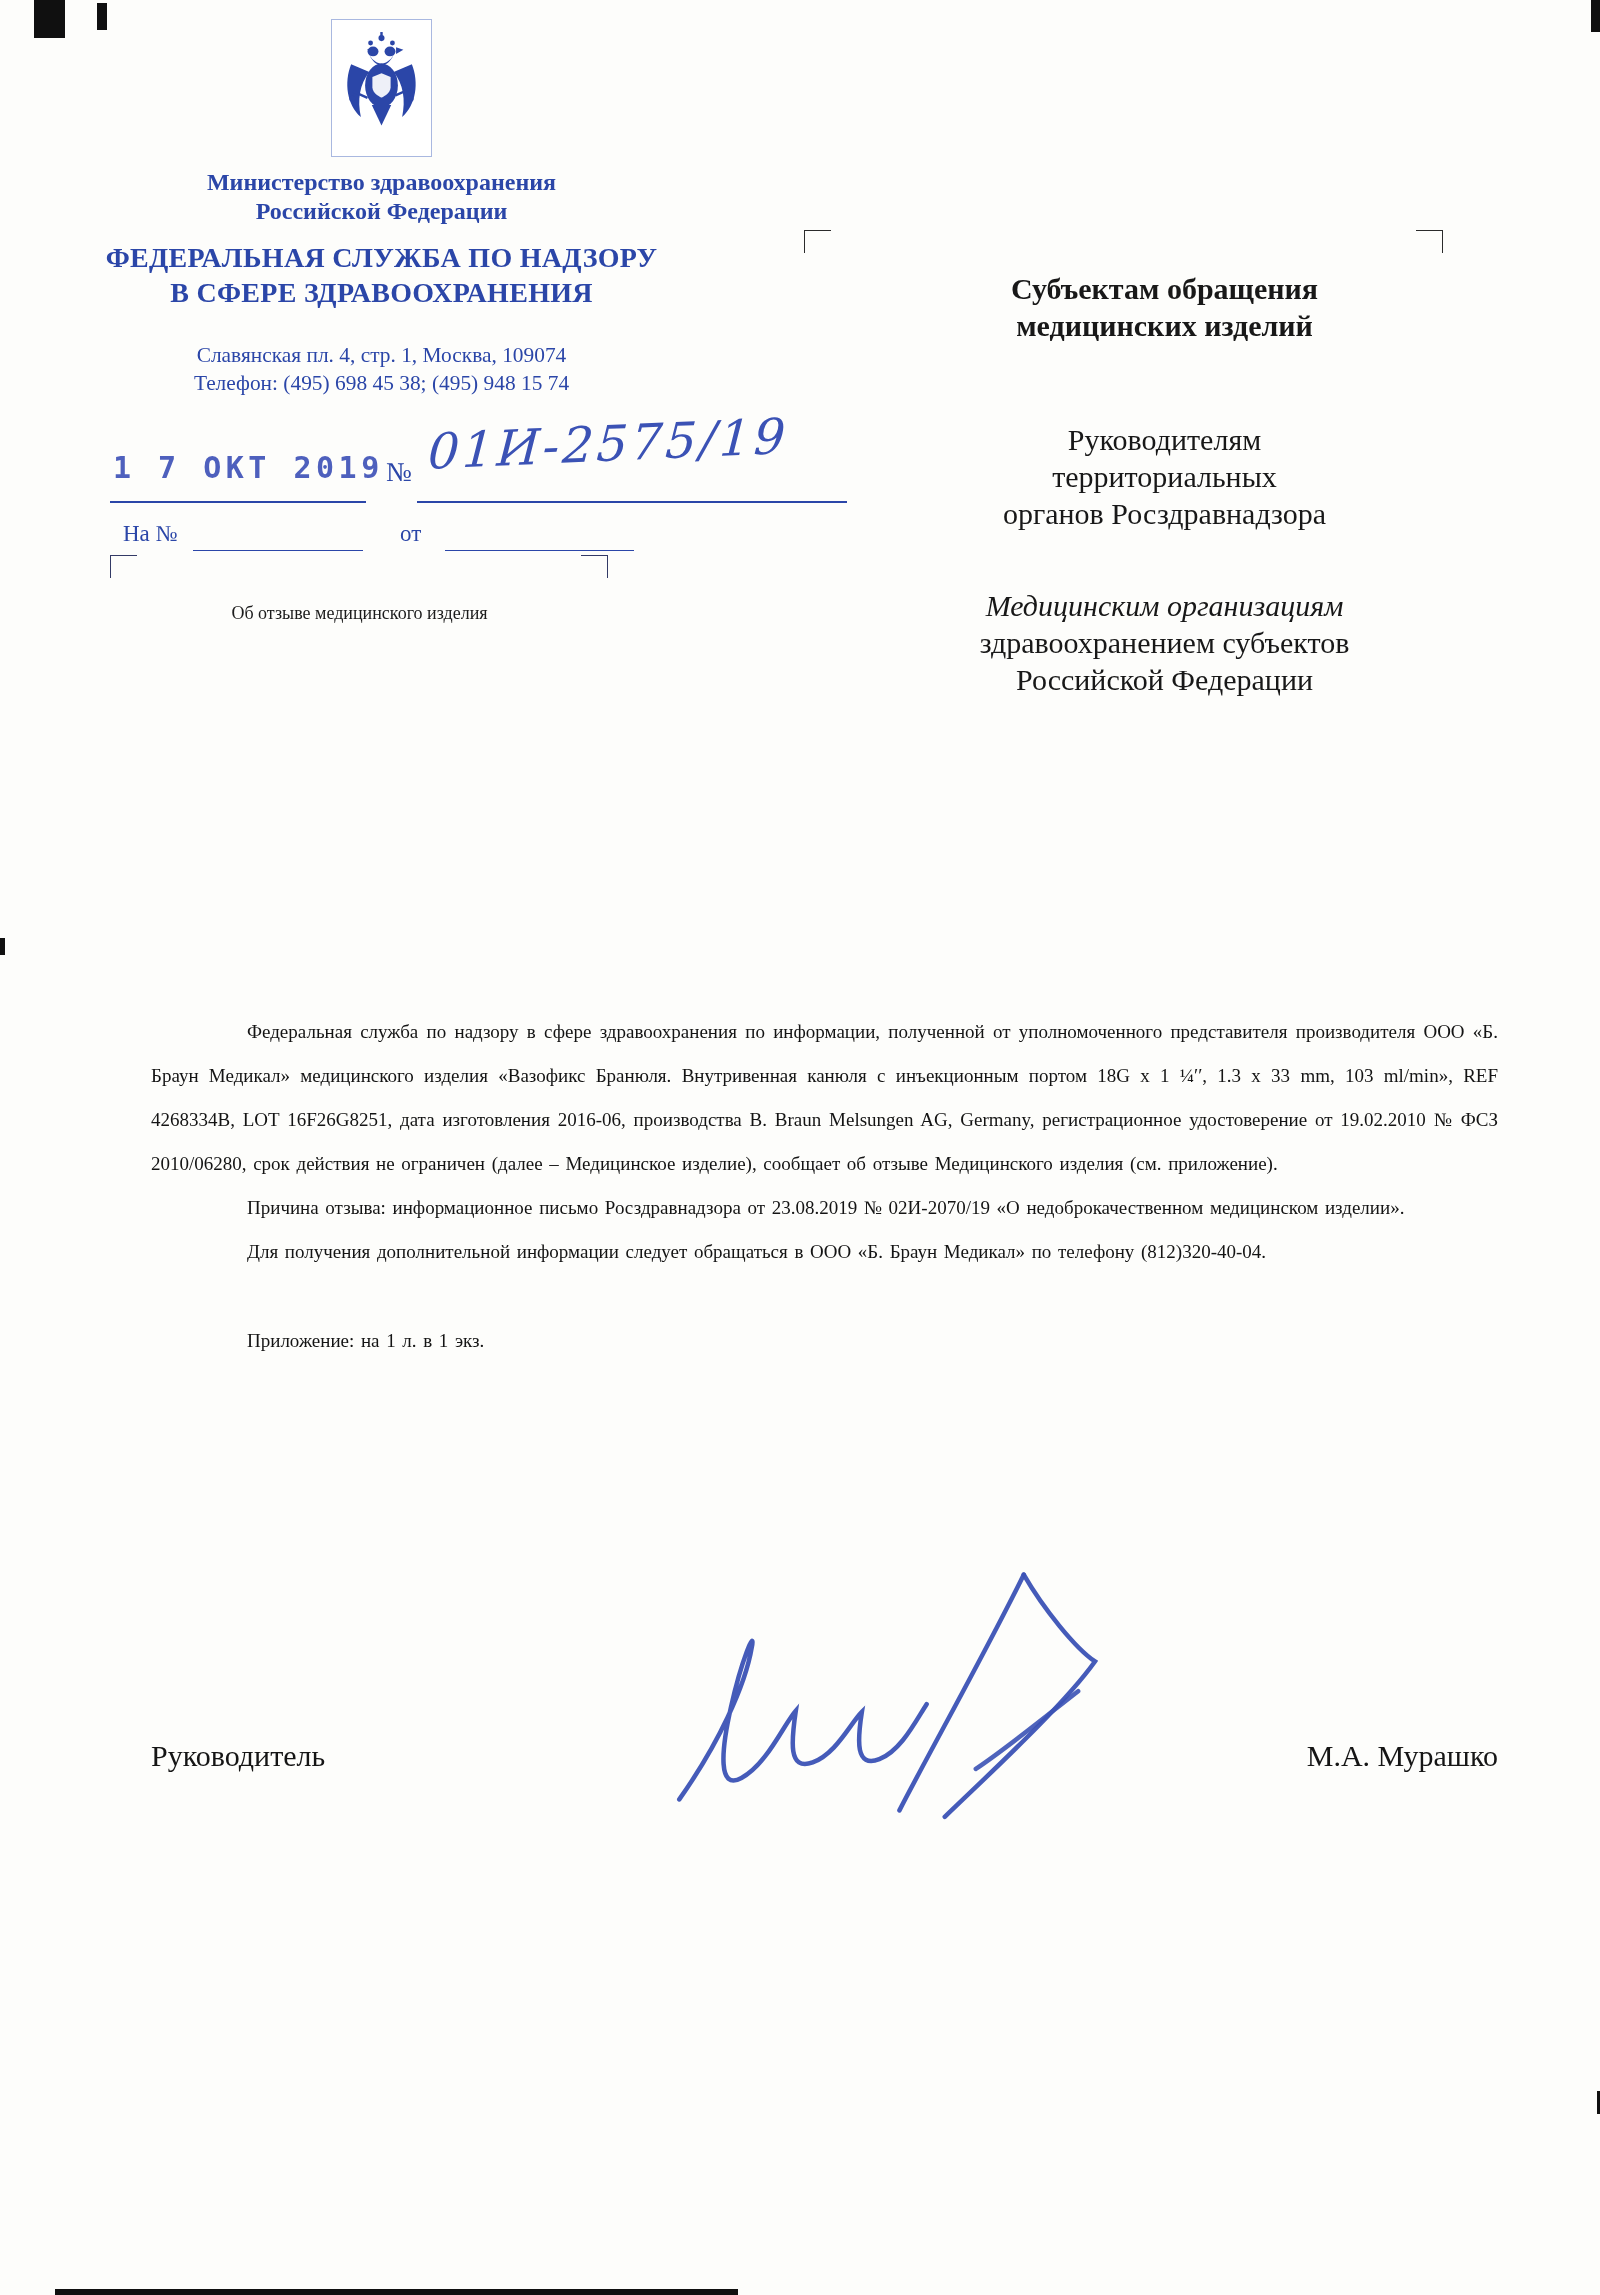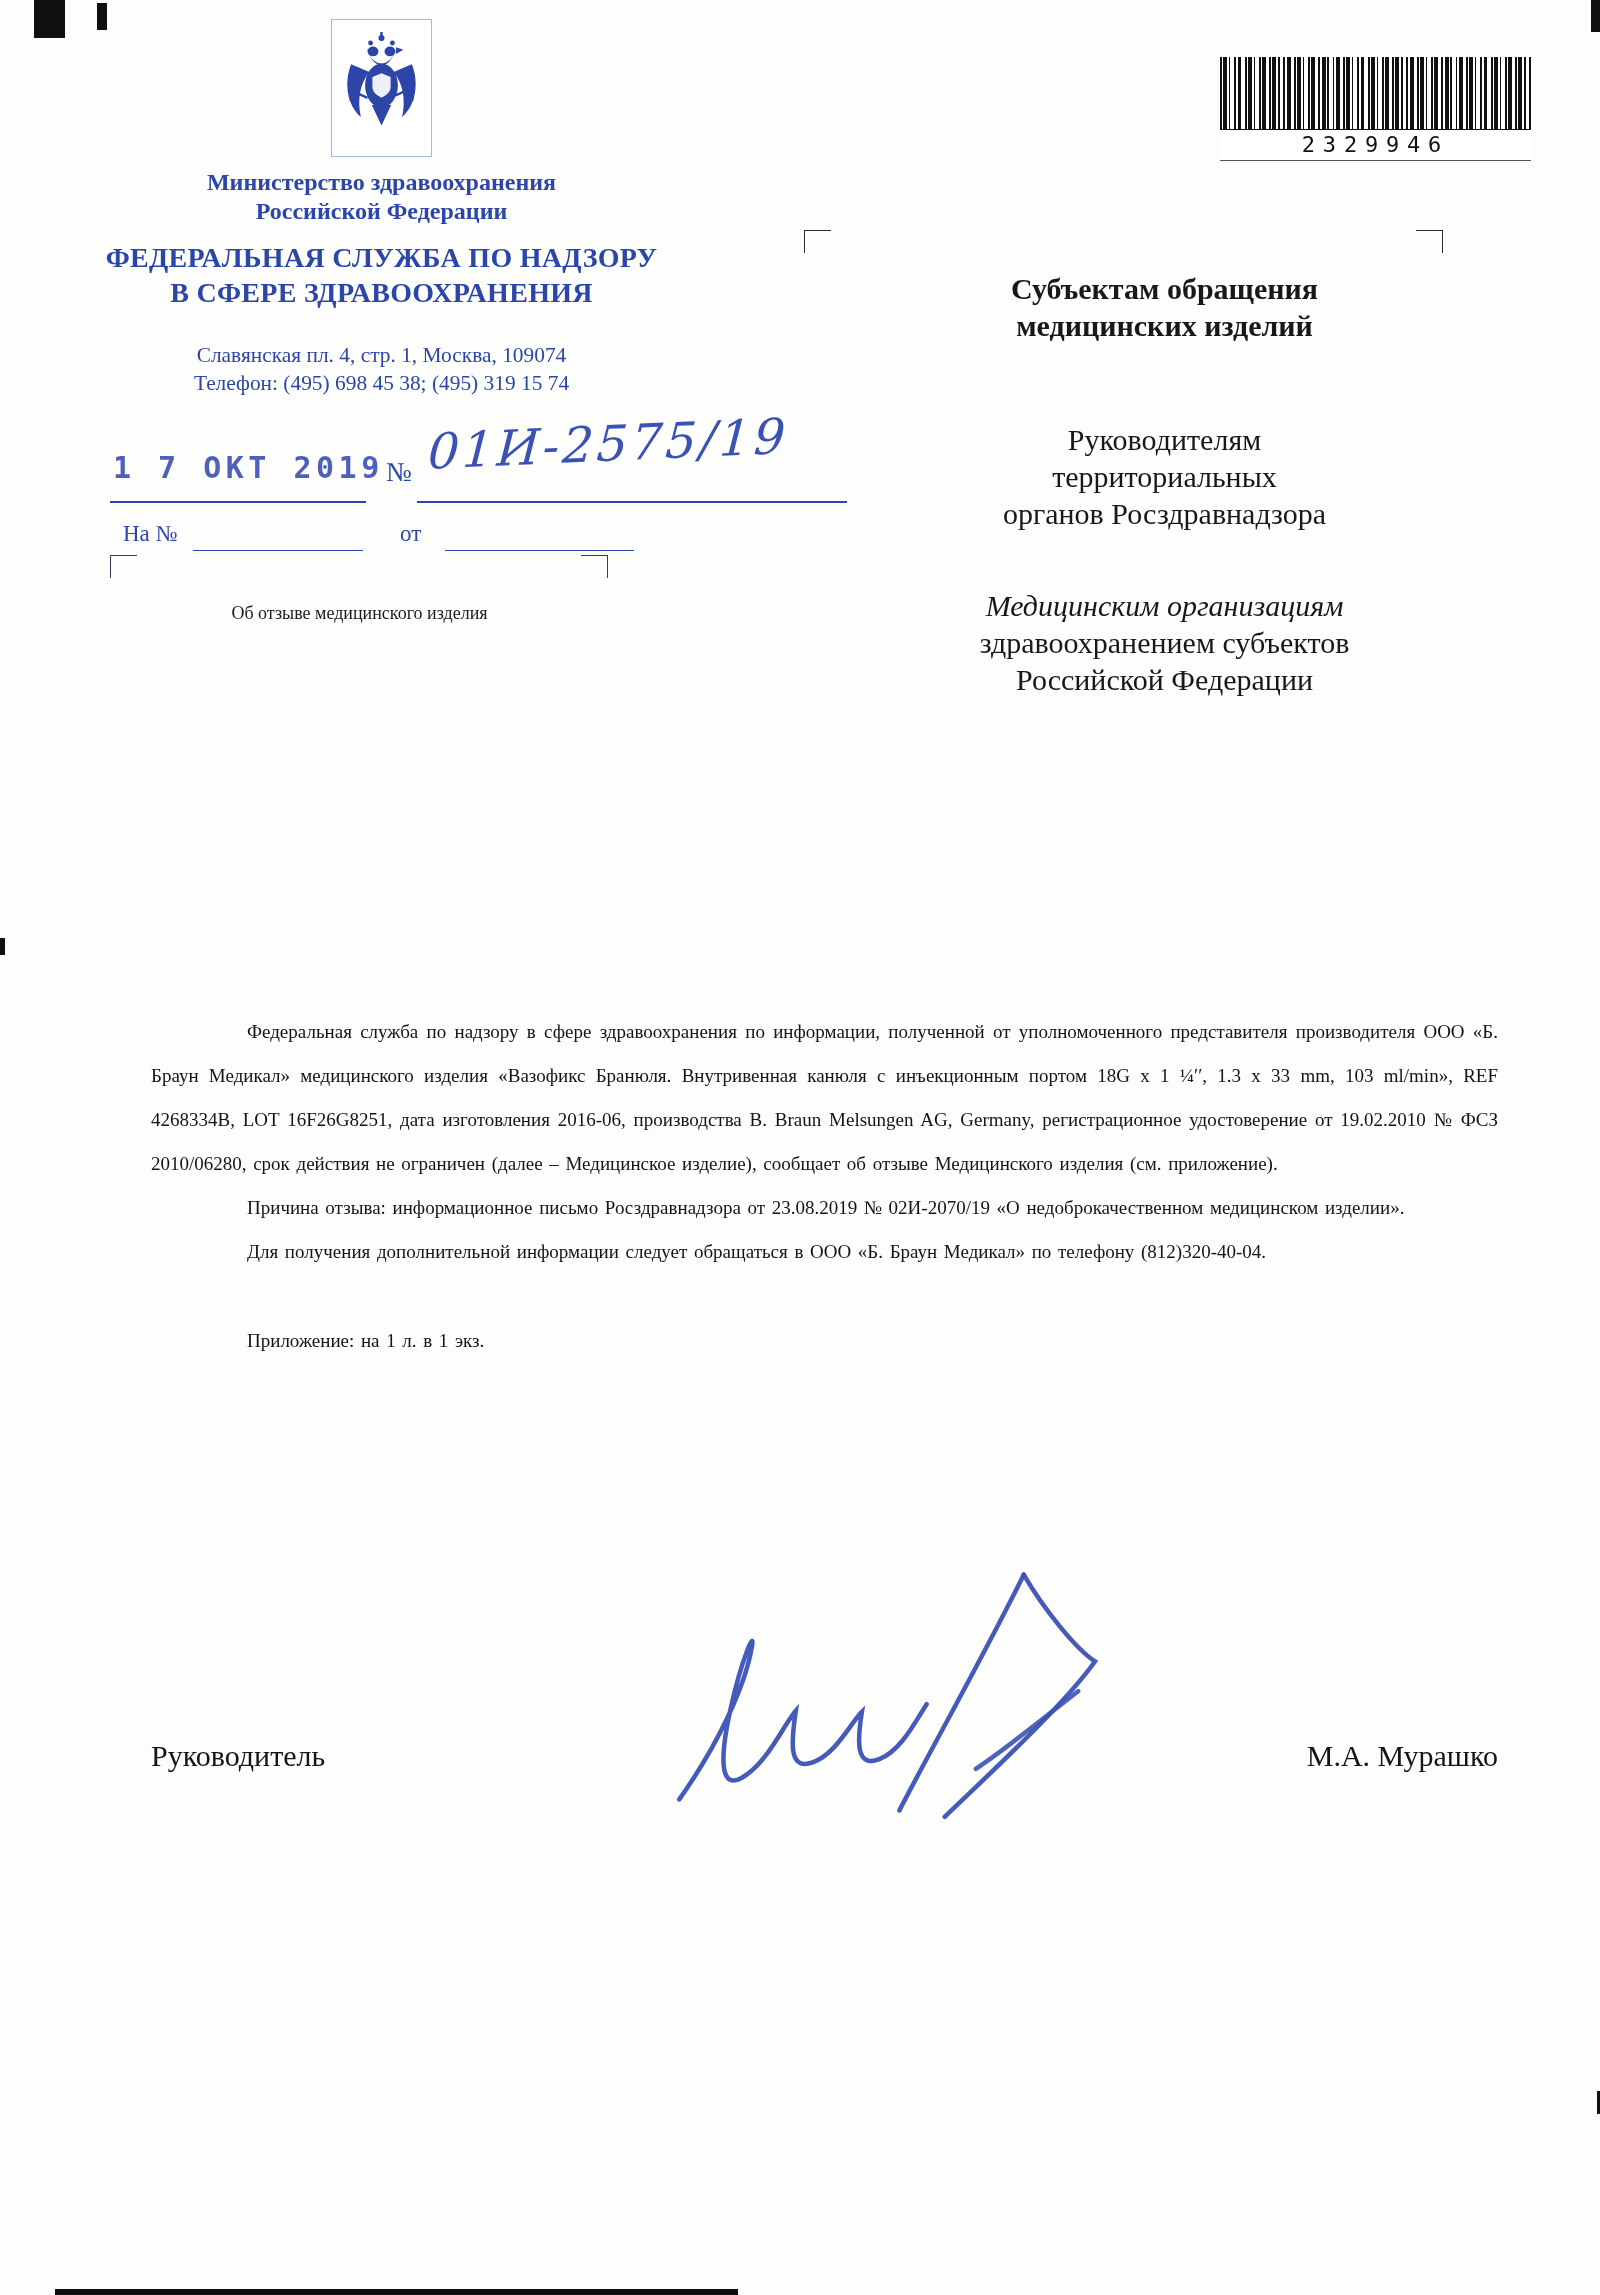--- a/index.html
+++ b/index.html
@@ -138,44 +138,40 @@
         <rect x="90" y="94" width="26" height="4" transform="rotate(-24 116 94)"></rect>
         <circle cx="22" cy="112" r="5"></circle>
           <circle cx="118" cy="112" r="5"></circle>
       </svg>
     </div>
     <div class="ministry">Министерство здравоохранения</div>
     <div class="ministry" style="margin-top:0;">Российской Федерации</div>
     <div class="service">ФЕДЕРАЛЬНАЯ СЛУЖБА ПО НАДЗОРУ</div>
     <div class="service" style="margin-top:0;">В СФЕРЕ ЗДРАВООХРАНЕНИЯ</div>
     <div class="head-address">Славянская пл. 4, стр. 1, Москва, 109074</div>
-    <div class="head-address" style="margin-top:0;">Телефон: (495) 698 45 38; (495) 319 15 74</div>
+    <div class="head-address" style="margin-top:0;">Телефон: (495) 698 45 38; (495) 948 15 74</div>
   </div>
 
   <div class="stamp-date">1 7 ОКТ 2019</div>
   <div class="blue-line" style="left:110px;top:501px;width:256px;"></div>
   <div class="no-sign">№</div>
   <div class="handwritten-no">01И-2575/19</div>
   <div class="blue-line" style="left:417px;top:501px;width:430px;"></div>
   <div class="na-no">На №</div>
   <div class="blue-line" style="left:193px;top:550px;width:170px;height:1.3px;"></div>
   <div class="ot">от</div>
   <div class="blue-line" style="left:445px;top:550px;width:189px;height:1.3px;"></div>
 
   <div class="corner tl" style="left:110px;top:555px;"></div>
   <div class="corner tr" style="left:581px;top:555px;"></div>
   <div class="corner dark-tl" style="left:804px;top:230px;"></div>
   <div class="corner dark-tr" style="left:1416px;top:230px;"></div>
 
   <div class="subject">Об отзыве медицинского изделия</div>
 
-  <div class="barcode-wrap">
-    <div class="barcode-bars"></div>
-    <div class="barcode-number">2329946</div>
-  </div>
 
   <div class="recipients">
     <div class="recipient-group rg1">
       <div>Субъектам обращения</div>
       <div>медицинских изделий</div>
     </div>
     <div class="recipient-group rg2">
       <div>Руководителям</div>
       <div>территориальных</div>
       <div>органов Росздравнадзора</div>

